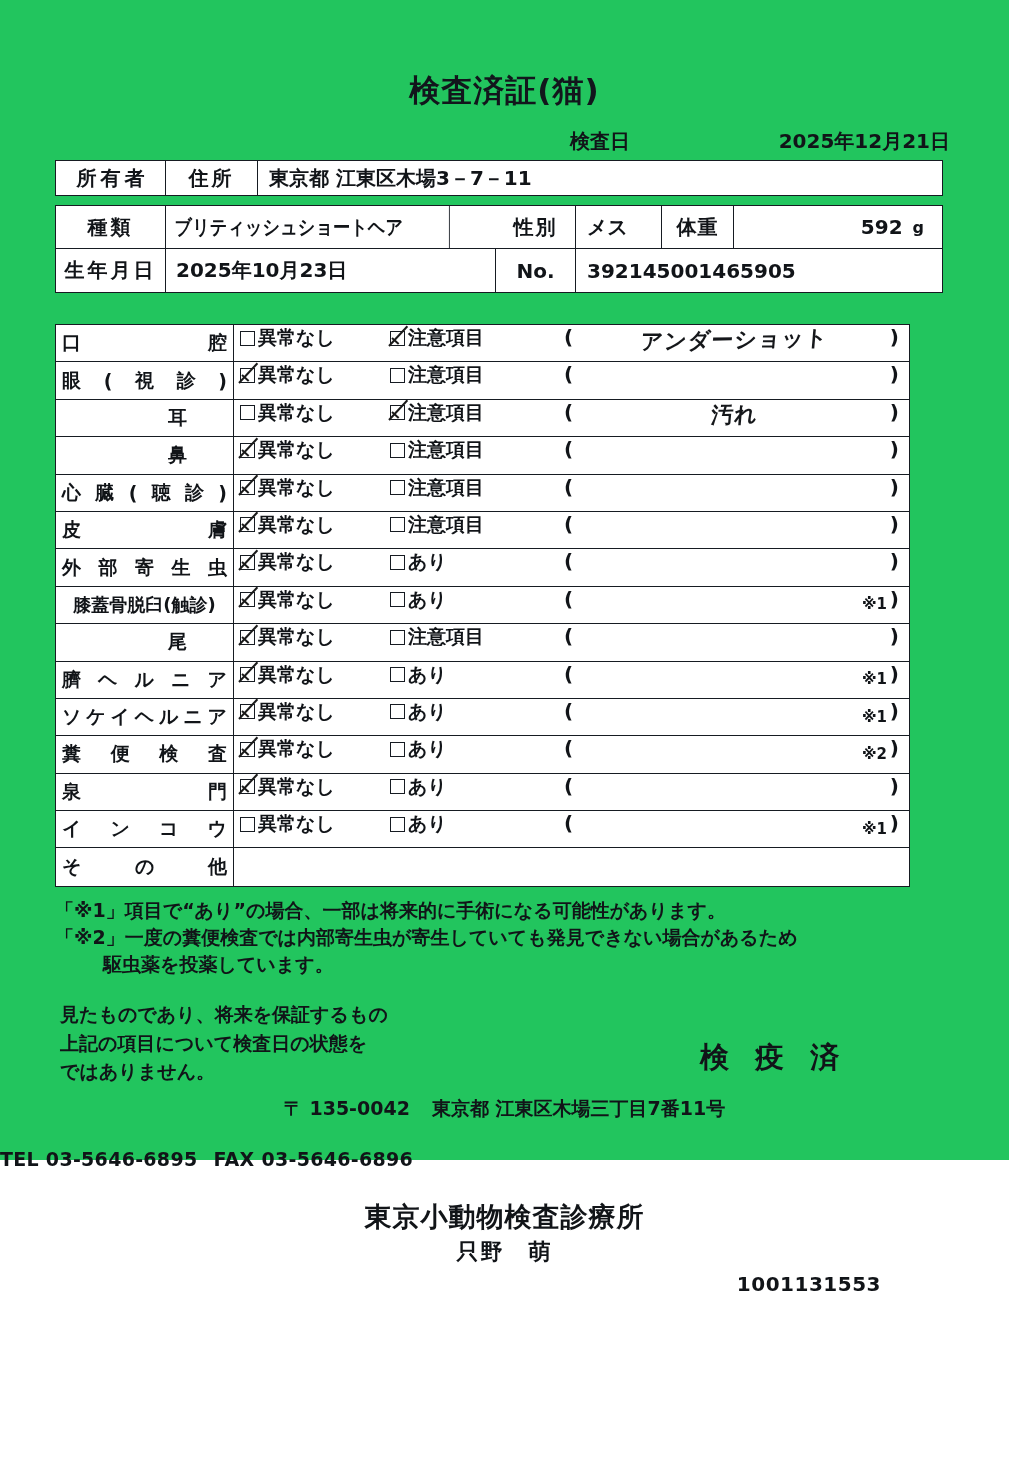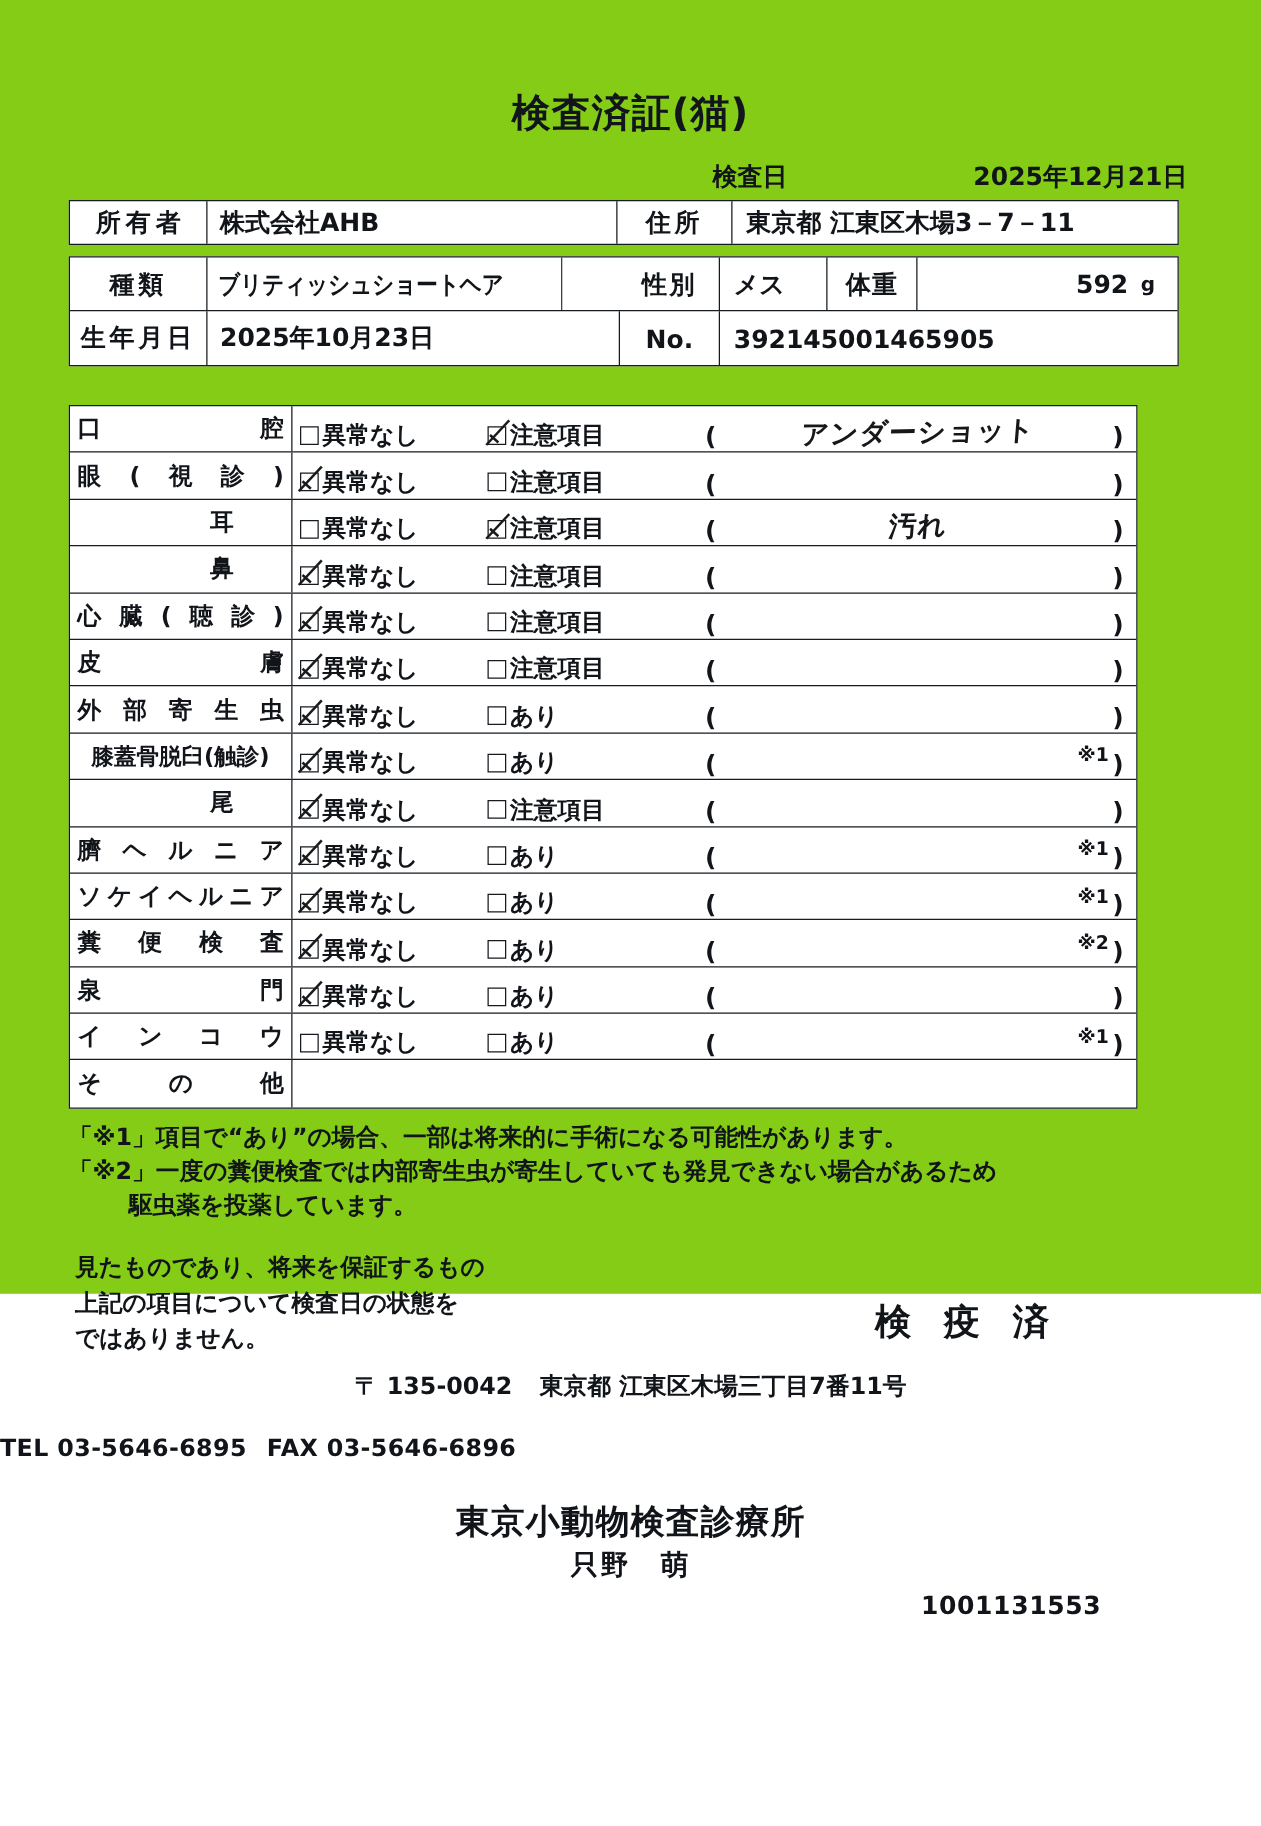--- a/index.html
+++ b/index.html
@@ -12,22 +12,22 @@
     height: 1461px;
     position: relative;
     font-family: "DejaVu Sans", "Liberation Sans", sans-serif;
     color: #111418;
     overflow: hidden;
   }
   .page {
     position: absolute;
     left: 0; top: 0;
     width: 1009px;
-    height: 1035px;
-    background: #84cc16;
+    height: 1160px;
+    background: #22c55e;
   }
 
   
   .title {
     position: absolute;
     left: 0; top: 70px;
     width: 1009px;
     text-align: center;
     font-size: 31px;
     font-weight: 700;
@@ -218,21 +218,21 @@
   .ex-label.justify {
     justify-content: space-between;
   }
   .ex-label.right  { justify-content: flex-end; padding-right: 46px; }
   .ex-label.tight  { justify-content: center; letter-spacing: 0px; font-size: 18px; }
   .ex-label .ch { display: inline-block; }
 
   .ex-body {
     flex: 1;
     display: flex;
-    align-items: flex-end;
+    align-items: flex-start;
     position: relative;
     height: 100%;
   }
 
   .opt {
     display: flex;
     align-items: center;
     font-size: 19px;
     font-weight: 600;
     position: relative;
@@ -392,21 +392,20 @@
 
   <div class="title">検査済証(猫)</div>
 
   <div class="examdate-row">
     <span class="examdate-label">検査日</span>
     <span class="examdate-value">2025年12月21日</span>
   </div>
 
   <div class="owner-table">
     <div class="cell c-owner-label">所有者</div>
-    <div class="cell c-owner-value">株式会社AHB</div>
     <div class="cell c-addr-label">住所</div>
     <div class="cell c-addr-value">東京都 江東区木場3－7－11</div>
   </div>
 
   <div class="info-table">
     <div class="info-row first">
       <div class="cell i-label">種類</div>
       <div class="cell i-breed">ブリティッシュショートヘア</div>
       <div class="cell i-sexlabel">性別</div>
       <div class="cell i-sexvalue">メス</div>

